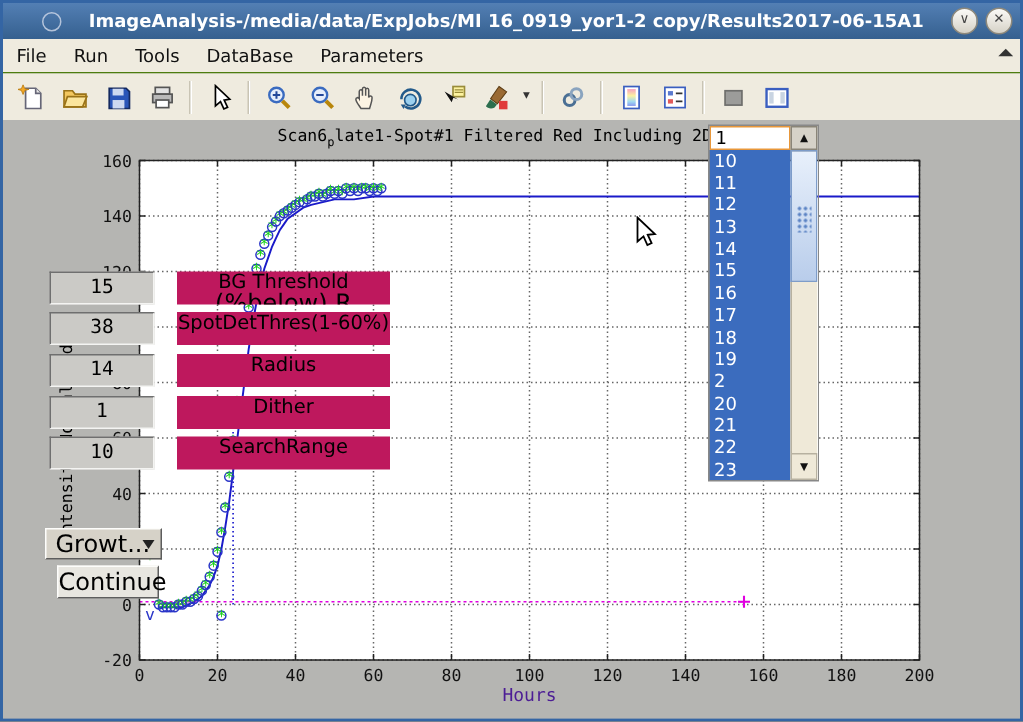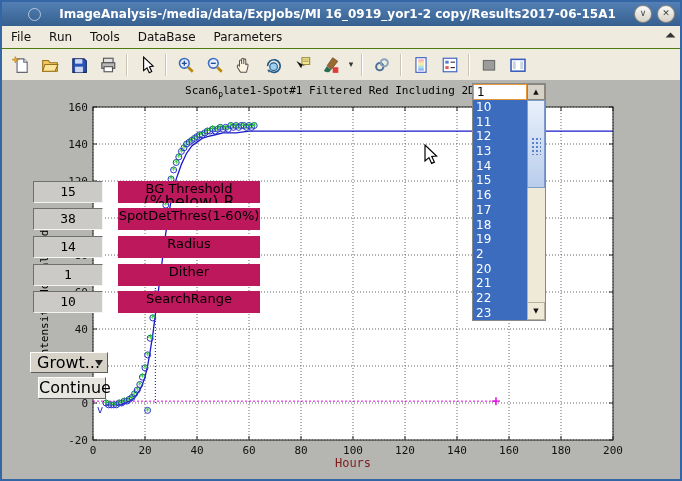--- a/index.html
+++ b/index.html
@@ -18,21 +18,21 @@
   .tb-btn{width:25px;height:25px;display:flex;align-items:center;justify-content:center;margin:0 1px;border:1px solid transparent;}
   .tb-btn svg{width:18px;height:18px;}
   .tb-sep{width:1px;height:22px;background:#c9c4b4;border-right:1px solid #fff;margin:0 4px;}
   .caret-btn{width:12px;height:25px;font-size:9px;line-height:25px;text-align:center;color:#333;}
   
   .figure{position:absolute;left:0;top:78px;right:0;bottom:0;background:#b5b5b2;}
   .figure svg.plot{position:absolute;left:0;top:0;z-index:0;}
   .plot-title{position:absolute;left:91px;top:4px;width:520px;text-align:center;font-family:"DejaVu Sans Mono","Liberation Mono",monospace;font-size:11px;color:#000;z-index:1;white-space:nowrap;}
   .plot-title sub{font-size:8px;}
   .ylabel{position:absolute;left:36px;top:112px;height:170px;width:14px;writing-mode:vertical-rl;transform:rotate(180deg);font-family:"DejaVu Sans Mono","Liberation Mono",monospace;font-size:11px;color:#000;z-index:1;white-space:nowrap;}
-  .xlabel{position:absolute;left:91px;top:376px;width:520px;text-align:center;font-family:"DejaVu Sans Mono","Liberation Mono",monospace;font-size:12px;color:#7f1d1d;z-index:1;}
+  .xlabel{position:absolute;left:91px;top:376px;width:520px;text-align:center;font-family:"DejaVu Sans Mono","Liberation Mono",monospace;font-size:12px;color:#4c1d95;z-index:1;}
   
   .edit-box{position:absolute;left:31px;width:70px;height:22px;background:#cbcac6;border:1px solid;border-color:#6f6f6f #f4f4f2 #f4f4f2 #6f6f6f;box-sizing:border-box;text-align:center;font-family:"DejaVu Sans Mono","Liberation Mono",monospace;font-size:13px;line-height:20px;color:#000;z-index:2;}
   .label-box{position:absolute;left:116px;width:142px;height:22px;background:#be185d;color:#000;font-size:13px;text-align:center;z-index:2;overflow:hidden;}
   .label-box .l1{line-height:15px;}
   .label-box .l2{line-height:12px;font-size:16px;}
   .push-btn{position:absolute;box-sizing:border-box;background:#d6d2c8;border:1px solid;border-color:#fdfdfb #5d5d5d #5d5d5d #fdfdfb;font-size:16px;color:#000;text-align:center;z-index:2;}
   #growth-btn{left:28px;top:272px;width:78px;height:21px;line-height:19px;text-align:left;padding-left:6px;}
   #growth-btn .dd-caret{position:absolute;right:4px;top:7px;width:0;height:0;border:4px solid transparent;border-top:6px solid #222;}
   #continue-btn{left:36px;top:297px;width:68px;height:22px;line-height:20px;background:#e8e6e0;}
   

